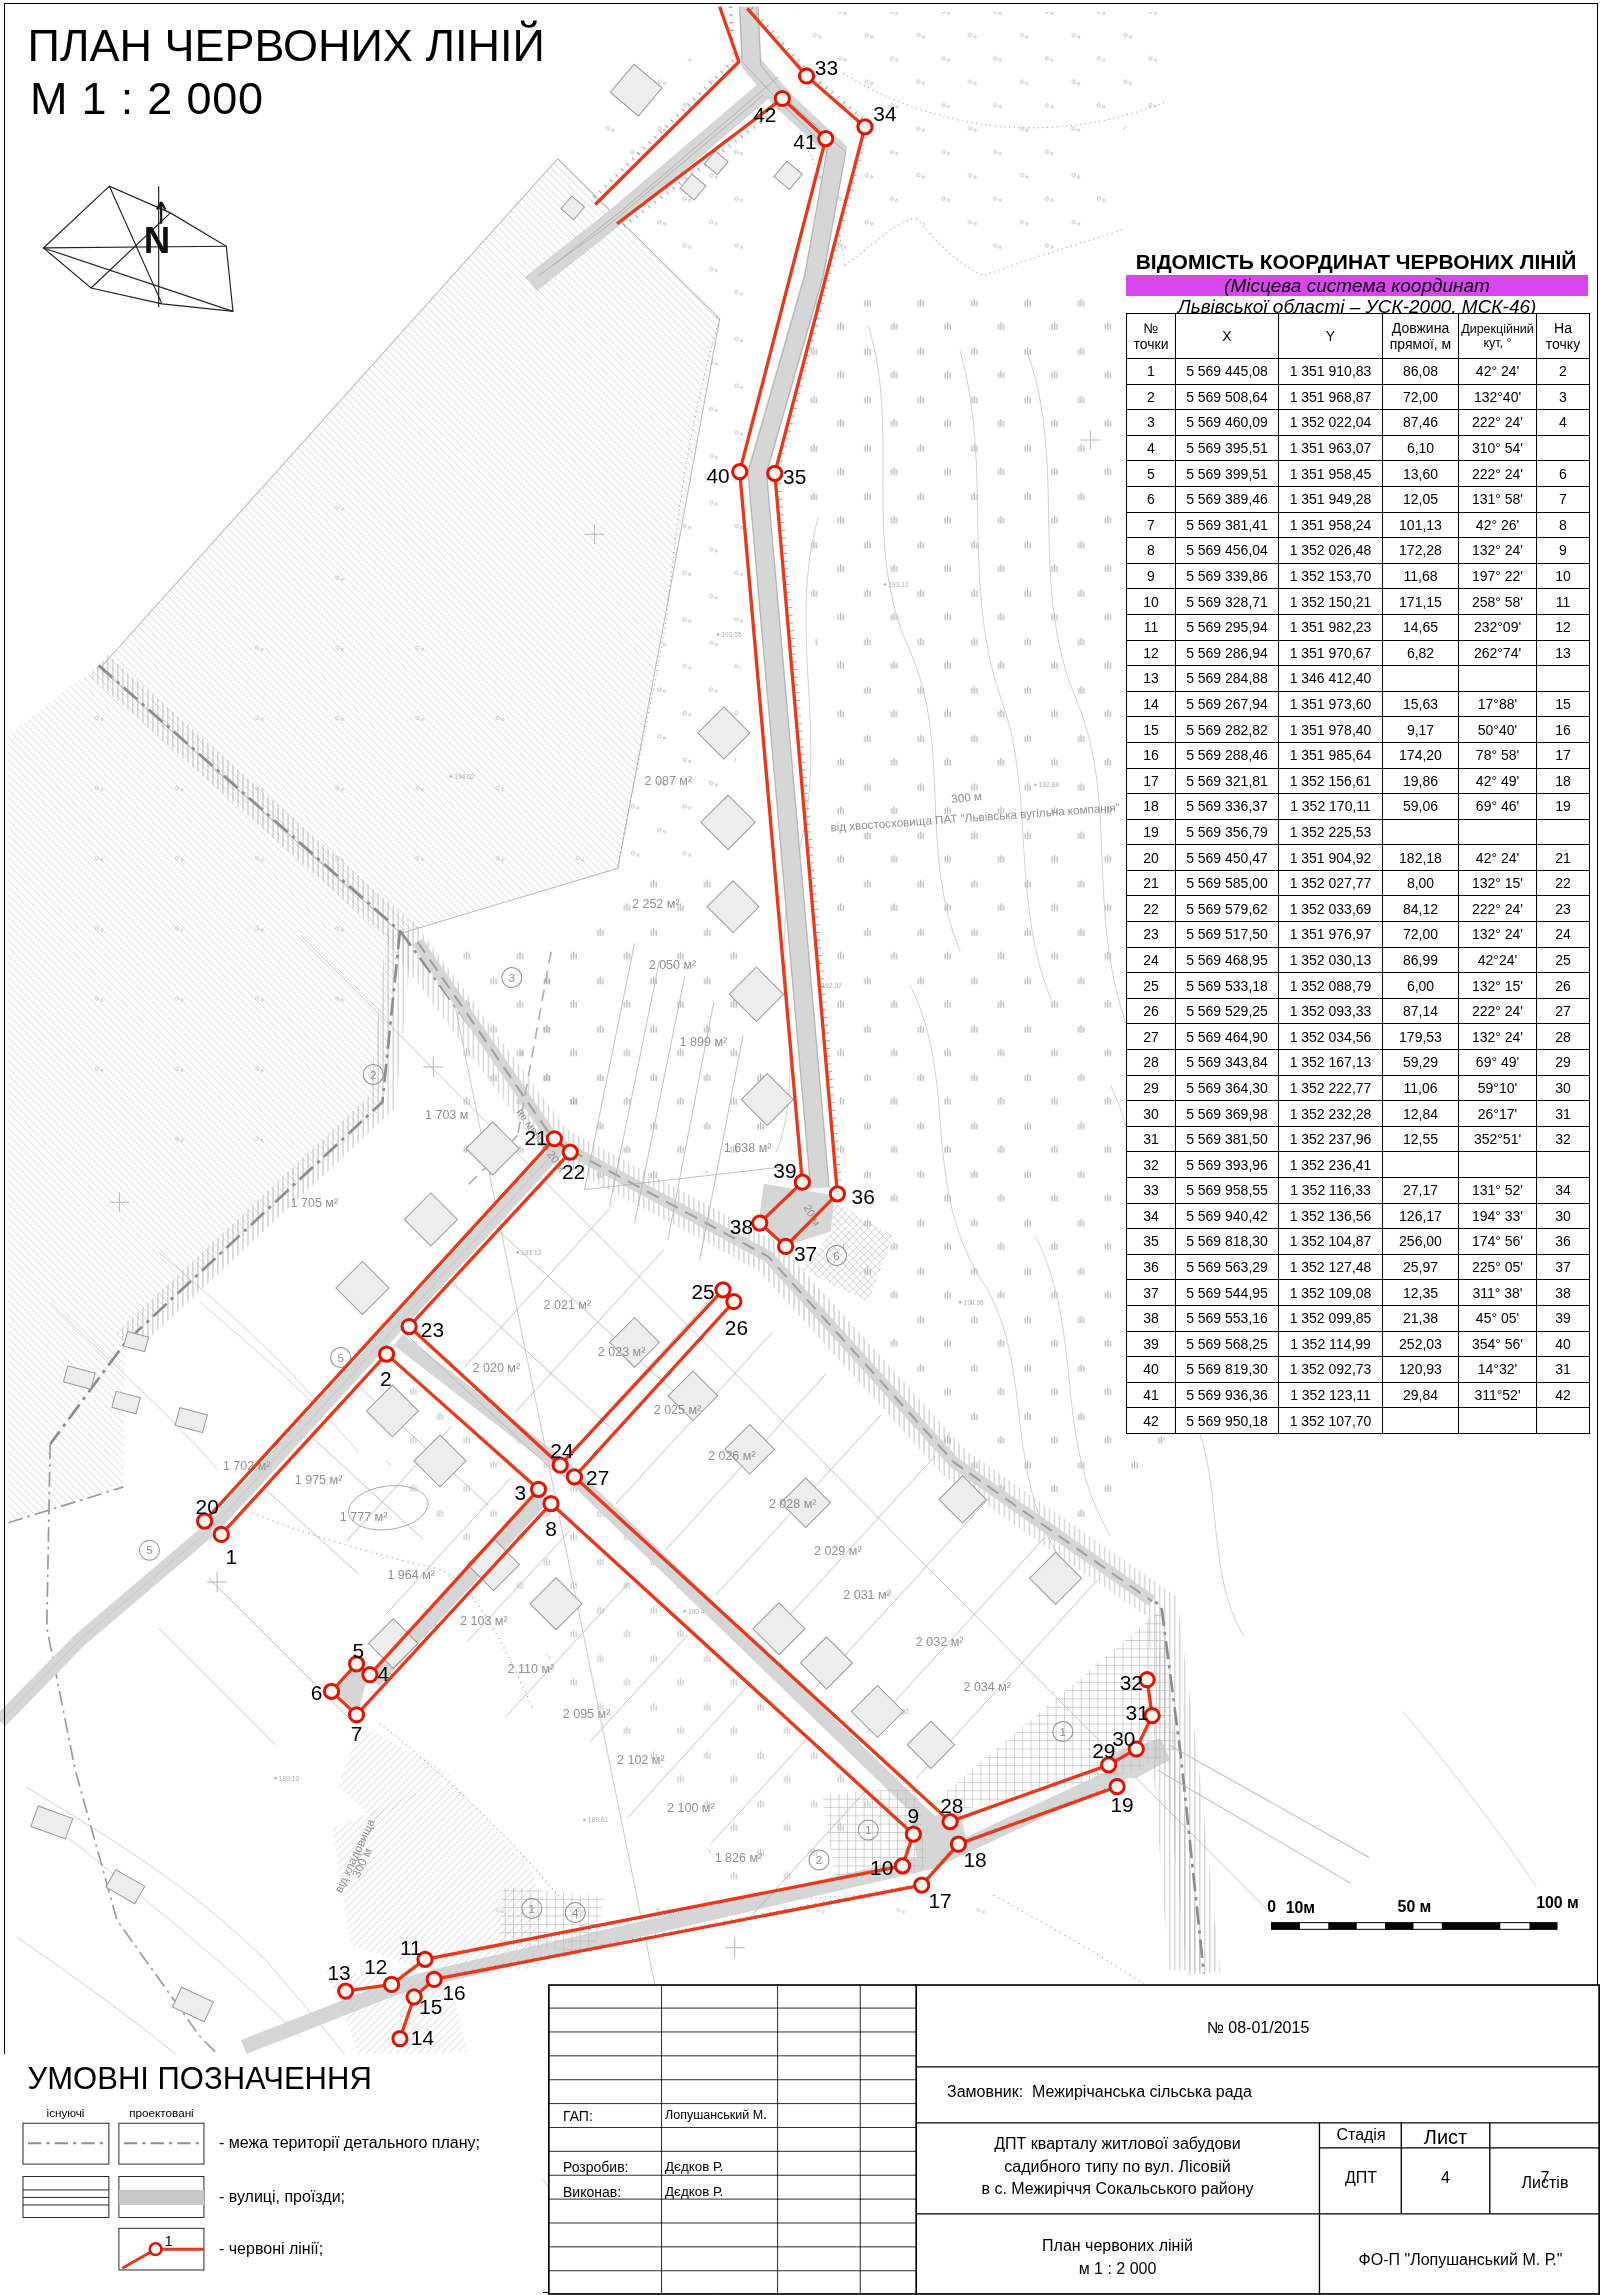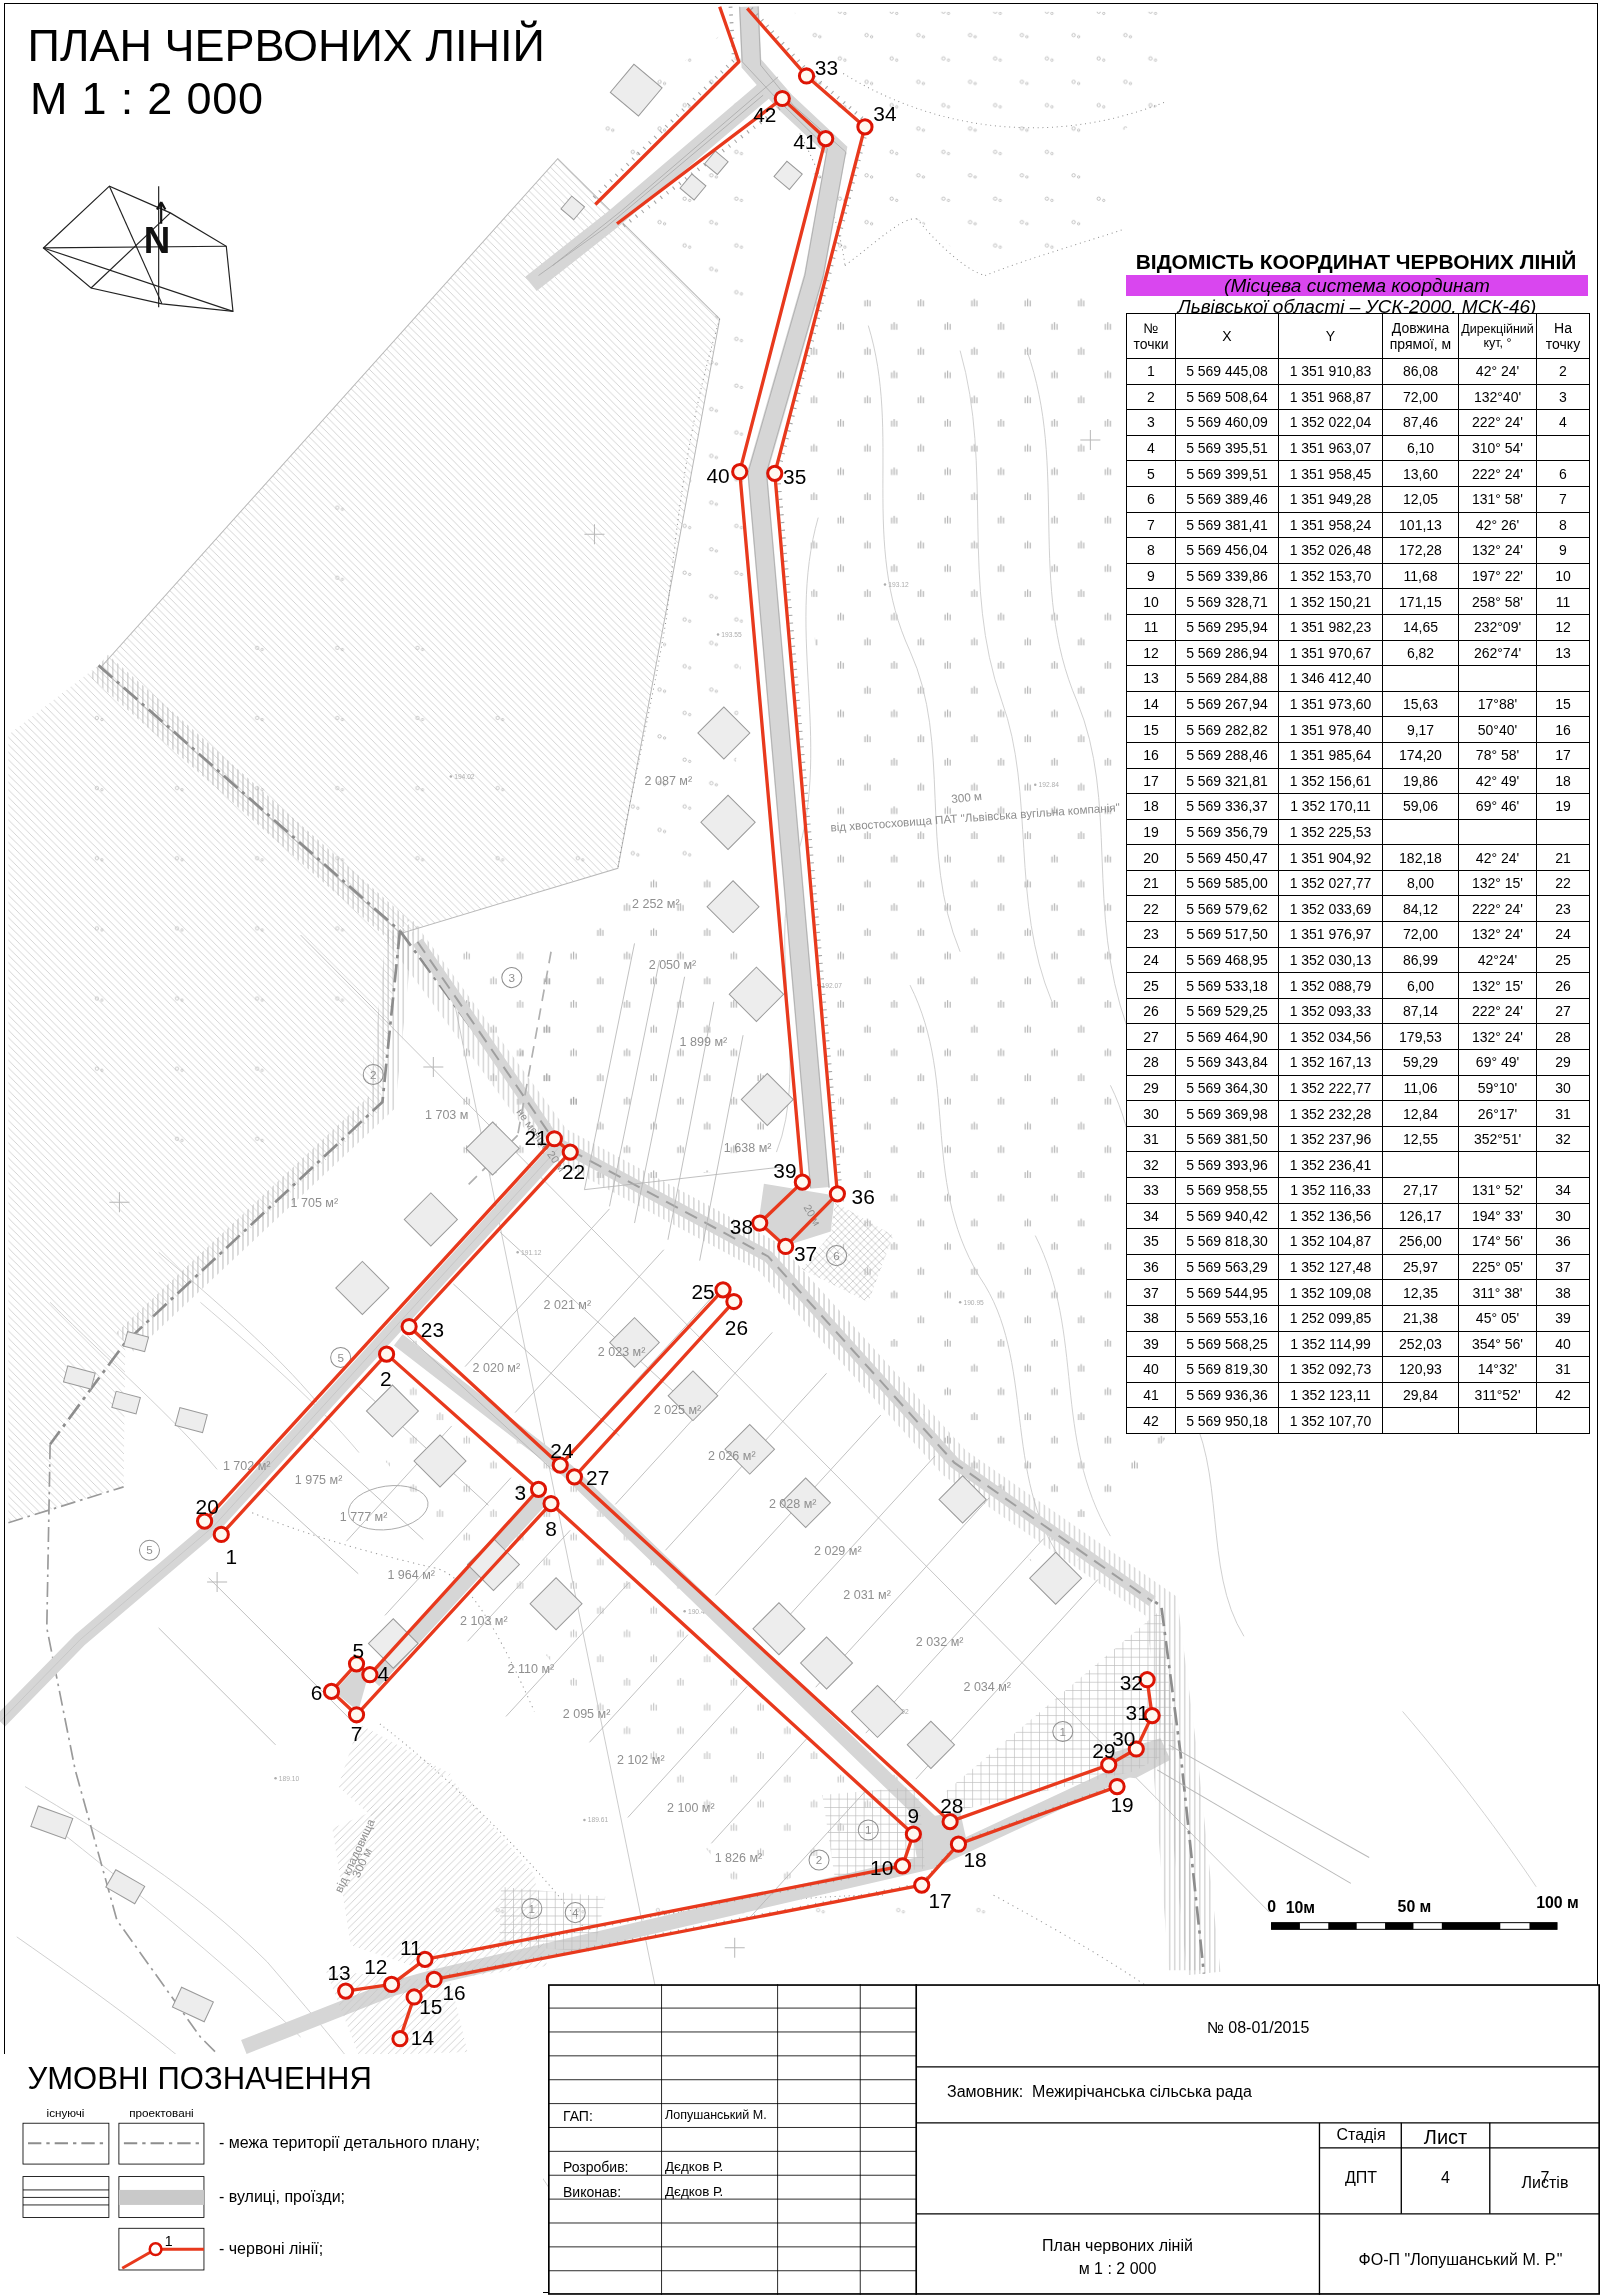--- a/index.html
+++ b/index.html
@@ -848,21 +848,21 @@
           <td>37</td>
           <td>5 569 544,95</td>
           <td>1 352 109,08</td>
           <td>12,35</td>
           <td>311° 38'</td>
           <td>38</td>
         </tr>
 <tr style="height:25.6px">
           <td>38</td>
           <td>5 569 553,16</td>
-          <td>1 252 099,85</td>
+          <td>1 352 099,85</td>
           <td>21,38</td>
           <td>45° 05'</td>
           <td>39</td>
         </tr>
 <tr style="height:25.6px">
           <td>39</td>
           <td>5 569 568,25</td>
           <td>1 352 114,99</td>
           <td>252,03</td>
           <td>354° 56'</td>
@@ -970,20 +970,21 @@
   </svg>
 
   <div class="abs" style="left:15px;top:124px;font-size:14px;">ГАП:</div>
   <div class="abs" style="left:117px;top:124px;font-size:12.5px;">Лопушанський М.</div>
   <div class="abs" style="left:15px;top:175px;font-size:14px;">Розробив:</div>
   <div class="abs" style="left:117px;top:175px;font-size:13.4px;">Дєдков Р.</div>
   <div class="abs" style="left:15px;top:200px;font-size:14px;">Виконав:</div>
   <div class="abs" style="left:117px;top:200px;font-size:13.4px;">Дєдков Р.</div>
   <div class="abs" style="left:368px;top:35px;width:684px;text-align:center;font-size:16px;">№ 08-01/2015</div>
   <div class="abs" style="left:399px;top:99px;font-size:16px;">Замовник:&nbsp; Межирічанська сільська рада</div>
+  <div class="abs" style="left:368px;top:149px;width:403px;text-align:center;font-size:16px;line-height:22.5px;">ДПТ кварталу житлової забудови<br>садибного типу по вул. Лісовій<br>в с. Межиріччя Сокальського району</div>
   <div class="abs" style="left:772px;top:142px;width:82px;text-align:center;font-size:16px;">Стадія</div>
   <div class="abs" style="left:853px;top:142px;width:89px;text-align:center;font-size:20px;">Лист</div>
   <div class="abs" style="left:942px;top:142px;width:110px;text-align:center;font-size:16px;margin-top:48px;">Листів</div>
   <div class="abs" style="left:772px;top:185px;width:82px;text-align:center;font-size:16px;">ДПТ</div>
   <div class="abs" style="left:853px;top:185px;width:89px;text-align:center;font-size:16px;">4</div>
   <div class="abs" style="left:942px;top:185px;width:110px;text-align:center;font-size:16px;">7</div>
   <div class="abs" style="left:368px;top:251px;width:403px;text-align:center;font-size:16px;line-height:22.5px;">План червоних ліній<br>м 1 : 2 000</div>
   <div class="abs" style="left:772px;top:267px;width:281px;text-align:center;font-size:16px;">ФО-П "Лопушанський М. Р."</div>
 </div>
 

